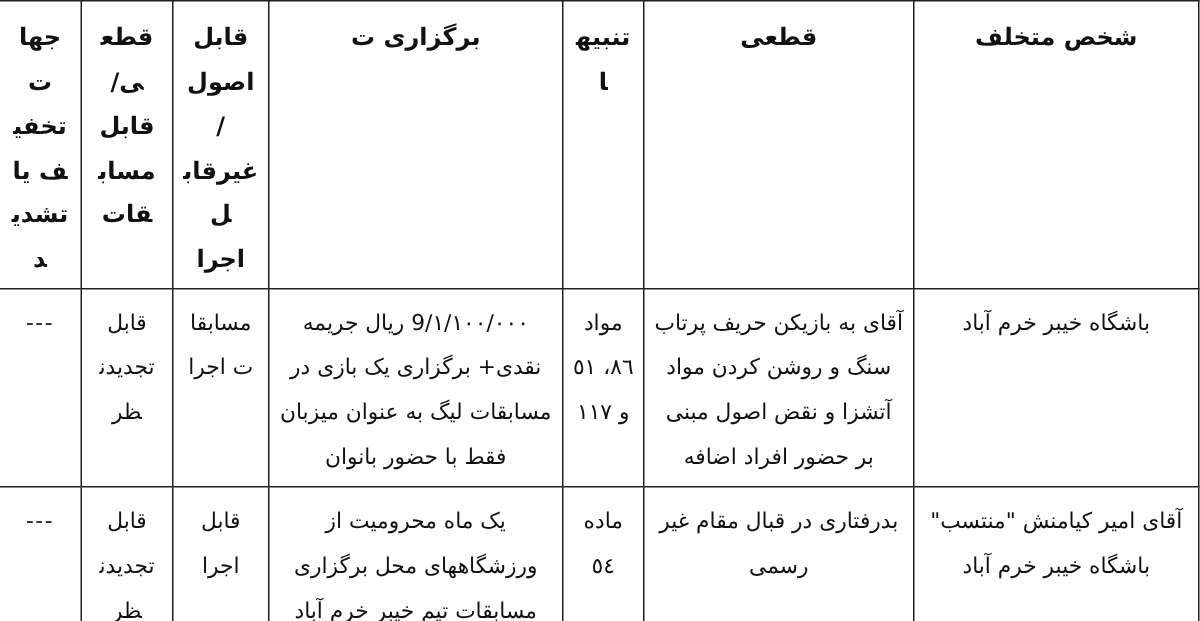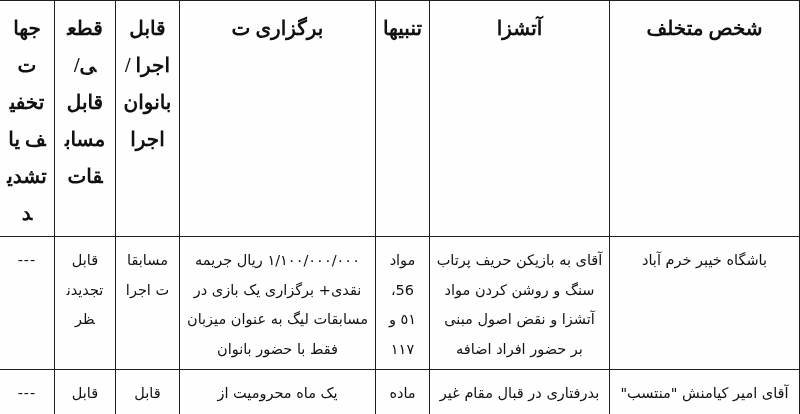--- a/index.html
+++ b/index.html
@@ -24,24 +24,23 @@
   }
   table.ruling th,
   table.ruling td {
     border: 1.6px solid #1f1f1f;
     vertical-align: top;
     text-align: center;
     padding: 9px 6px 4px 6px;
     word-wrap: break-word;
   }
   table.ruling th {
-    font-size: 20px;
+    font-size: 16px;
     font-weight: bold;
     line-height: 1.85;
-    font-family: Liberation Serif, serif;
   }
   table.ruling td {
     font-size: 14.5px;
     font-weight: normal;
     line-height: 2.05;
   }
   tr.header-row   { height: 110px; }
   tr.body-row-0   { height: 128px; }
   tr.body-row-1   { height: 92px;  }
   td.cell-factors { letter-spacing: 1px; }
@@ -56,33 +55,33 @@
     <col style="width:54px">
     <col style="width:196px">
     <col style="width:64px">
     <col style="width:61px">
     <col style="width:55px">
   </colgroup>
 
   <tbody>
       <tr class="header-row">
     <th>شخص متخلف</th>
-    <th>آتشزا</th>
+    <th>قطعی</th>
     <th>تنبيها</th>
     <th>برگزاری ت</th>
-    <th>قابل اجرا /بانوان اجرا</th>
+    <th>قابل اصول /غيرقابل اجرا</th>
     <th>قطعی/قابل مسابقات</th>
     <th>جهات تخفیف یا تشدید</th>
   </tr>
 
   <tr class="body-row-0">
     <td>باشگاه خیبر خرم آباد</td>
     <td>آقای به بازیکن حریف پرتاب سنگ و روشن کردن مواد آتشزا و نقض اصول مبنی بر حضور افراد اضافه</td>
-    <td>مواد 56، ٥١ و ١١٧</td>
-    <td>١/١٠٠/٠٠٠/٠٠٠ ریال جریمه نقدی+ برگزاری یک بازی در مسابقات لیگ به عنوان میزبان فقط با حضور بانوان</td>
+    <td>مواد ٨٦، ٥١ و ١١٧</td>
+    <td>١/١٠٠/٠٠٠/9 ریال جریمه نقدی+ برگزاری یک بازی در مسابقات لیگ به عنوان میزبان فقط با حضور بانوان</td>
     <td>مسابقات اجرا</td>
     <td>قابل تجدیدنظر</td>
     <td class="cell-factors">---</td>
   </tr>
 
   <tr class="body-row-1">
     <td>آقای امیر کیامنش "منتسب" باشگاه خیبر خرم آباد</td>
     <td>بدرفتاری در قبال مقام غیر رسمی</td>
     <td>ماده ٥٤</td>
     <td>یک ماه محرومیت از ورزشگاههای محل برگزاری مسابقات تیم خیبر خرم آباد</td>

